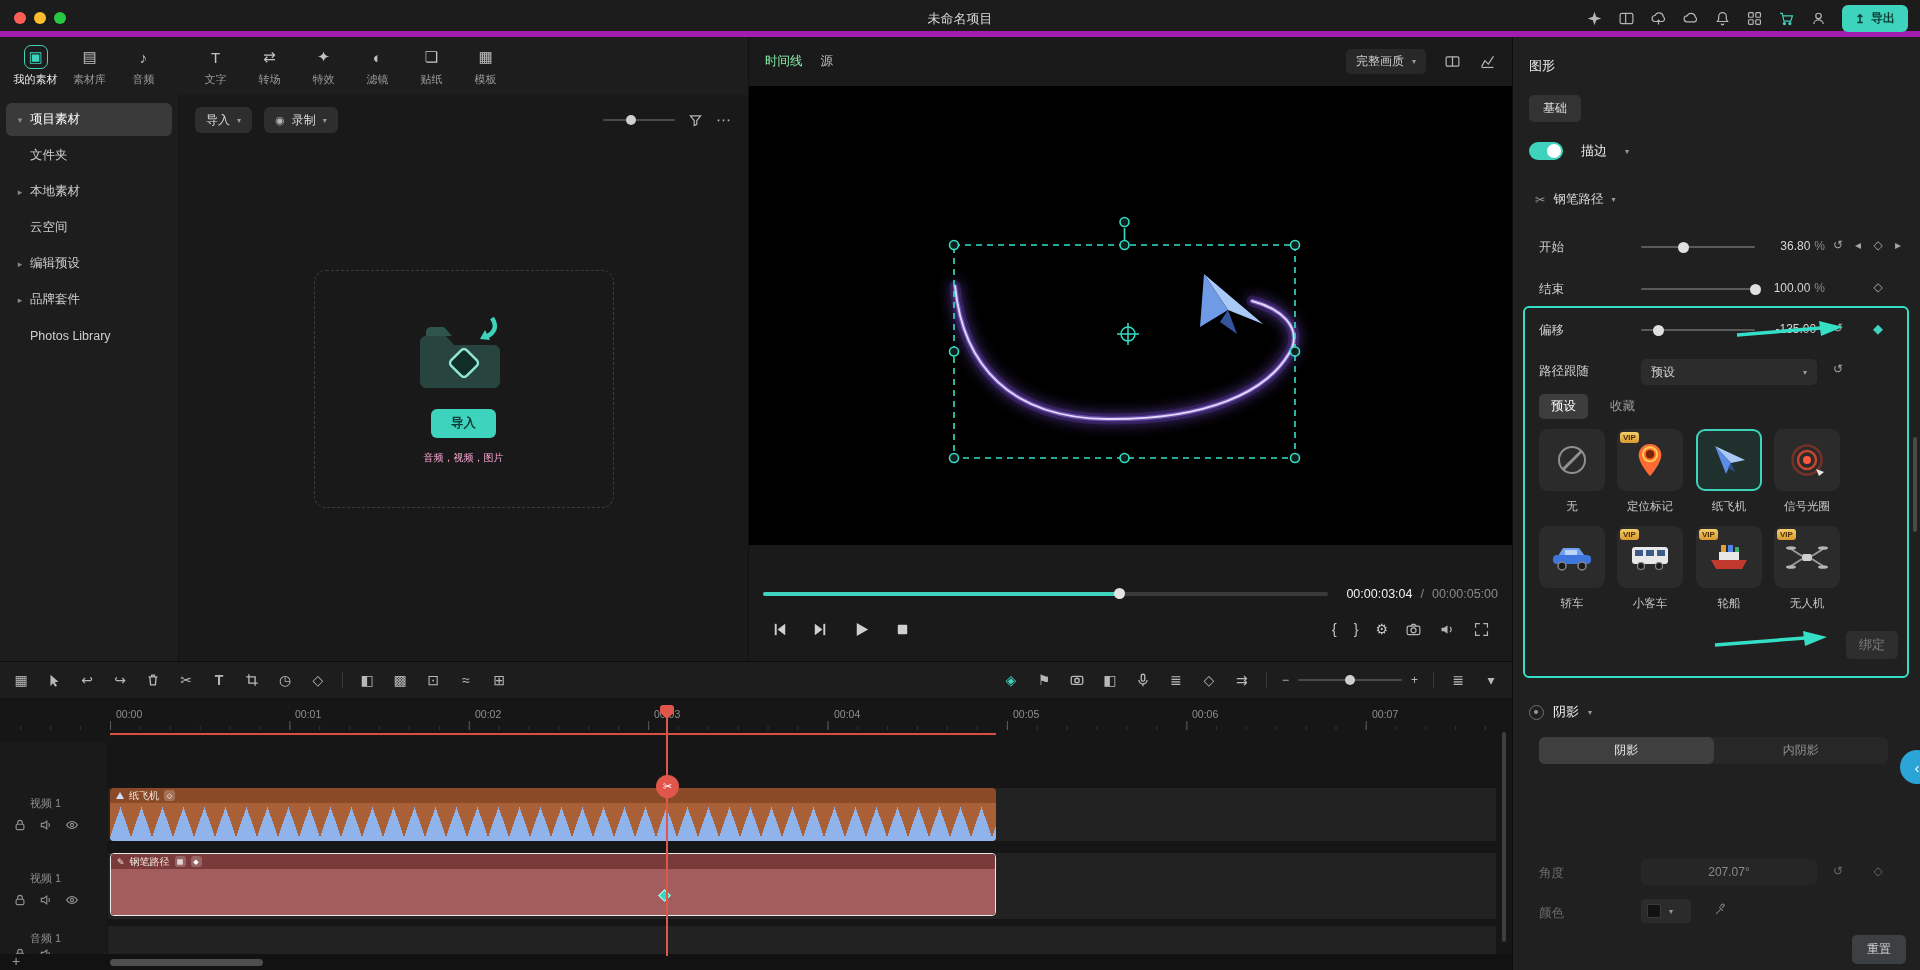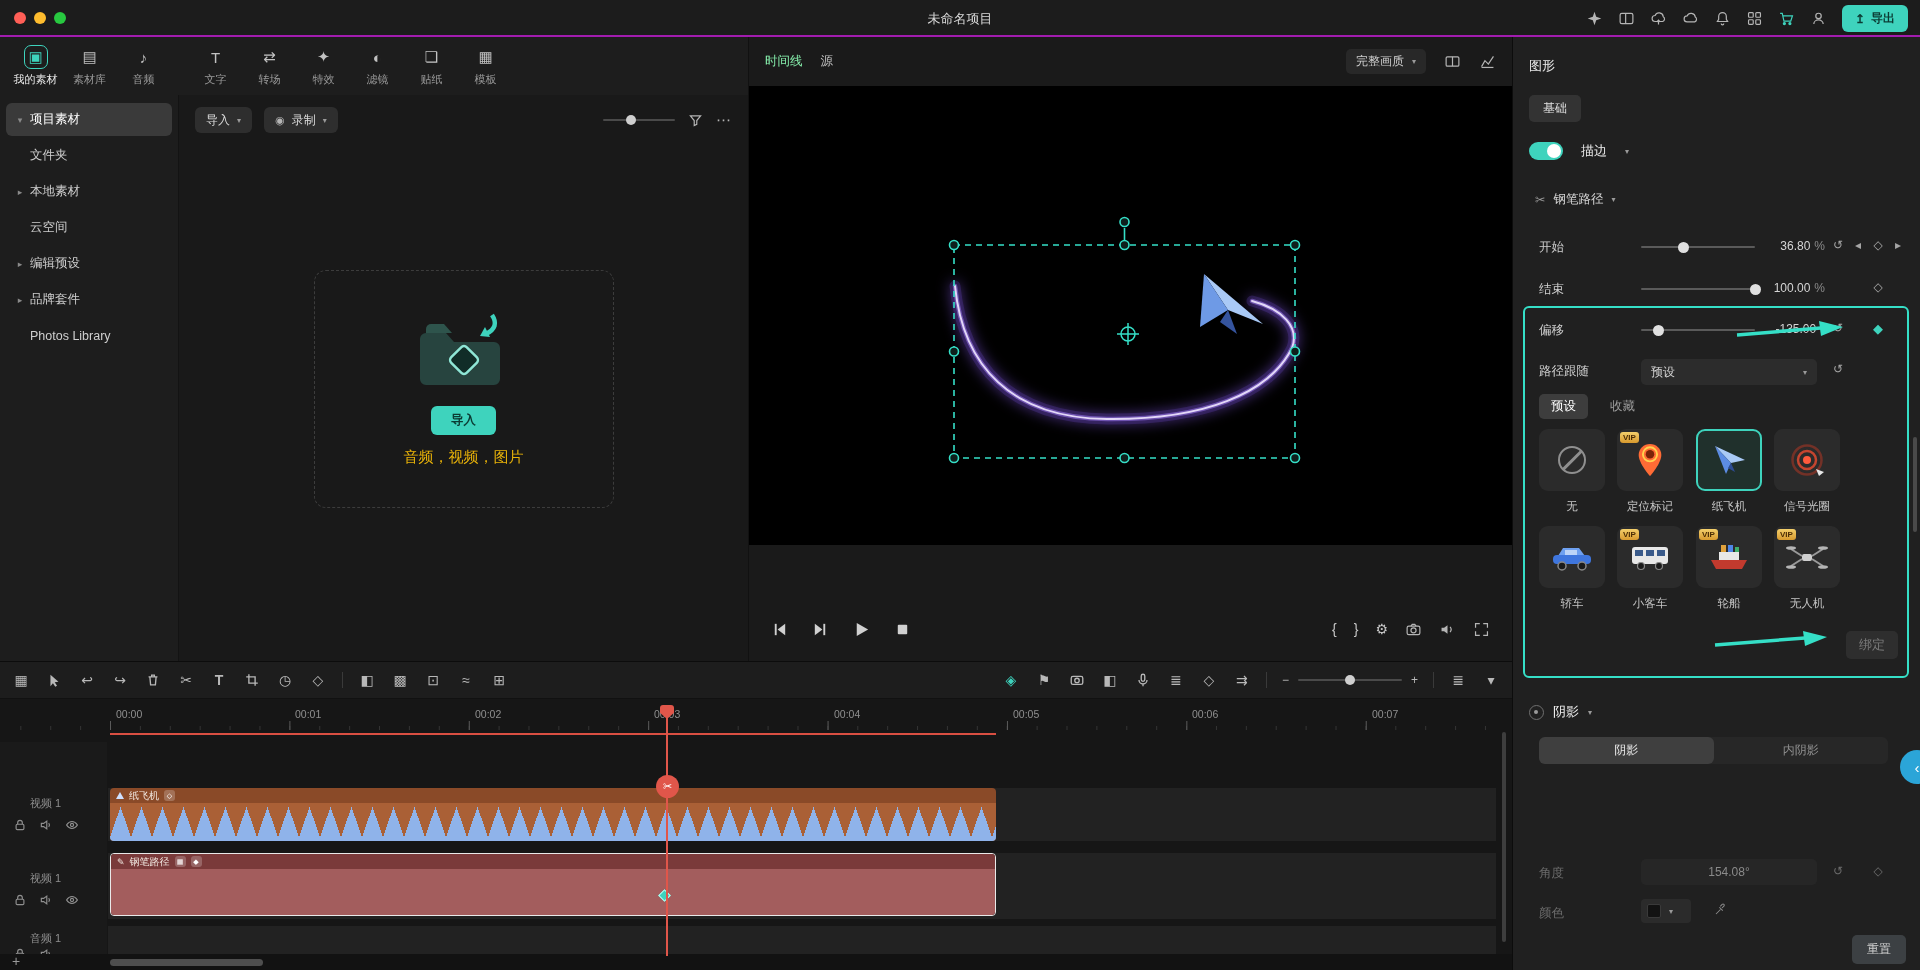--- a/index.html
+++ b/index.html
@@ -1,19 +1,19 @@
 <!DOCTYPE html>
 <html><head>
 <meta charset="utf-8">
 <style>
   *{box-sizing:border-box;margin:0;padding:0;user-select:none}
   html,body{background:#000}
   .app{position:relative;width:1920px;height:970px;background:#141414;font-family:"Liberation Sans",sans-serif;color:#ccc;overflow:hidden;font-size:12px}
   
-  .titlebar{position:absolute;left:0;top:0;width:1920px;height:37px;background:#1c1c1c;border-bottom:2px solid #a21caf}
+  .titlebar{position:absolute;left:0;top:0;width:1920px;height:37px;background:#1c1c1c;border-bottom:6px solid #a21caf}
   .lights{position:absolute;left:14px;top:12px;display:flex;gap:8px}
   .light{width:12px;height:12px;border-radius:50%}
   .light.r{background:#ff5f57}.light.y{background:#febc2e}.light.g{background:#28c840}
   .tb-title{position:absolute;left:0;right:0;top:0;line-height:37px;text-align:center;color:#d9d9d9;font-size:13px}
   .tb-right{position:absolute;right:12px;top:0;height:37px;display:flex;align-items:center;gap:15px}
   svg.ti{width:17px;height:17px;stroke:#b5b5b5;fill:none;stroke-width:1.4}
   svg.ti.fillic{fill:#b5b5b5;stroke:none}
   svg.ti.teal{stroke:#3ed3bd}
   .export-btn{display:flex;align-items:center;gap:6px;background:#3ed3bd;color:#0b3b33;font-size:12px;font-weight:bold;padding:5px 13px;border-radius:6px;border:none}
   
@@ -34,21 +34,21 @@
   .lp-toolbar{position:absolute;top:12px;left:16px;right:16px;height:26px;display:flex;align-items:center;gap:12px}
   .btn-dd{height:26px;display:flex;align-items:center;gap:7px;background:#2e2e2e;border-radius:6px;padding:0 11px;font-size:12px;color:#ddd}
   .btn-dd .dd{font-size:8px;color:#9a9a9a}
   .btn-dd .dot{color:#b5b5b5;font-size:11px}
   .spacer{flex:1}
   .mini-slider{width:72px;height:2px;background:#4a4a4a;border-radius:2px;position:relative}
   .mini-slider .knob{position:absolute;top:-4px;left:32%;width:10px;height:10px;border-radius:50%;background:#cfcfcf}
   .more-ic{color:#b5b5b5;font-size:15px;letter-spacing:1px}
   .import-area{position:absolute;left:50%;top:175px;transform:translateX(-50%);width:300px;height:238px;border:1.5px dashed #3c3c3c;border-radius:12px;display:flex;flex-direction:column;align-items:center;justify-content:center;gap:13px}
   .import-btn{background:#3ed3bd;color:#0b3b33;font-weight:bold;font-size:12.5px;border:none;border-radius:6px;padding:6px 20px}
-  .import-cap{color:#eab308;font-size:15px}
+  .import-cap{color:#f9a8d4;font-size:10px}
   
   .preview-panel{position:absolute;left:748px;top:37px;width:764px;height:624px;background:#1a1a1a;border-left:1px solid #111}
   .pv-header{position:absolute;top:0;left:0;right:0;height:49px;display:flex;align-items:center;padding:0 16px;gap:18px}
   .pv-tab{font-size:12.5px;color:#c6c6c6}
   .pv-tab.sel{color:#86efac}
   .pv-quality{display:flex;align-items:center;gap:8px;background:#282828;border-radius:5px;height:25px;padding:0 10px;color:#cfcfcf}
   .pv-quality .dd{font-size:8px;color:#9a9a9a}
   .pv-canvas{position:absolute;top:49px;left:0;width:764px;height:459px;background:#000}
   .pv-progressrow{position:absolute;top:548px;left:14px;right:14px;height:18px;display:flex;align-items:center;gap:18px}
   .pv-bar{flex:1;height:4px;background:#3a3a3a;border-radius:2px;position:relative}
@@ -357,20 +357,31 @@
           <circle cx="546" cy="372" r="4.5" fill="#0e1f1c" stroke="#35dfc7" stroke-width="1.6"></circle>
         </g>
 
         <g stroke="#35dfc7" stroke-width="1.5" fill="none">
           <circle cx="379" cy="248" r="7"></circle>
           <line x1="379" y1="237" x2="379" y2="259"></line>
             <line x1="368" y1="248" x2="390" y2="248"></line>
         </g>
       </svg>
     </div>
+    <div class="pv-progressrow">
+      <div class="pv-bar">
+          <div class="fill"></div>
+          <div class="th"></div>
+        </div>
+      <div class="pv-time">
+        <span class="cur">00:00:03:04</span>
+        <span class="sep">/</span>
+        <span class="dur">00:00:05:00</span>
+      </div>
+    </div>
     <div class="pv-transport">
       <svg class="tp" viewBox="0 0 18 18">
           <path d="M4 3v12h2V3z"></path>
           <path d="M15 3L7 9l8 6z"></path>
         </svg>
       <svg class="tp" viewBox="0 0 18 18">
           <path d="M12 3v12h2V3z"></path>
           <path d="M3 3l8 6-8 6z"></path>
         </svg>
       <svg class="tp" viewBox="0 0 18 18">
@@ -582,21 +593,21 @@
       <span class="sh-label">阴影</span>
       <span class="ddv">▾</span>
     </div>
     <div class="sh-tabs">
       <div class="sh-tab sel">阴影</div>
       <div class="sh-tab">内阴影</div>
     </div>
     <div class="rp-row" style="top:824px">
       <span class="rp-label dim">角度</span>
       <div class="angle-input">
-          <span>154.08°</span>
+          <span>207.07°</span>
         </div>
       <div class="rp-ics dim">
         <span>↺</span>
         <span class="hid">◂</span>
         <span>◇</span>
         <span class="hid">▸</span>
       </div>
     </div>
     <div class="rp-row" style="top:864px">
       <span class="rp-label dim">颜色</span>

